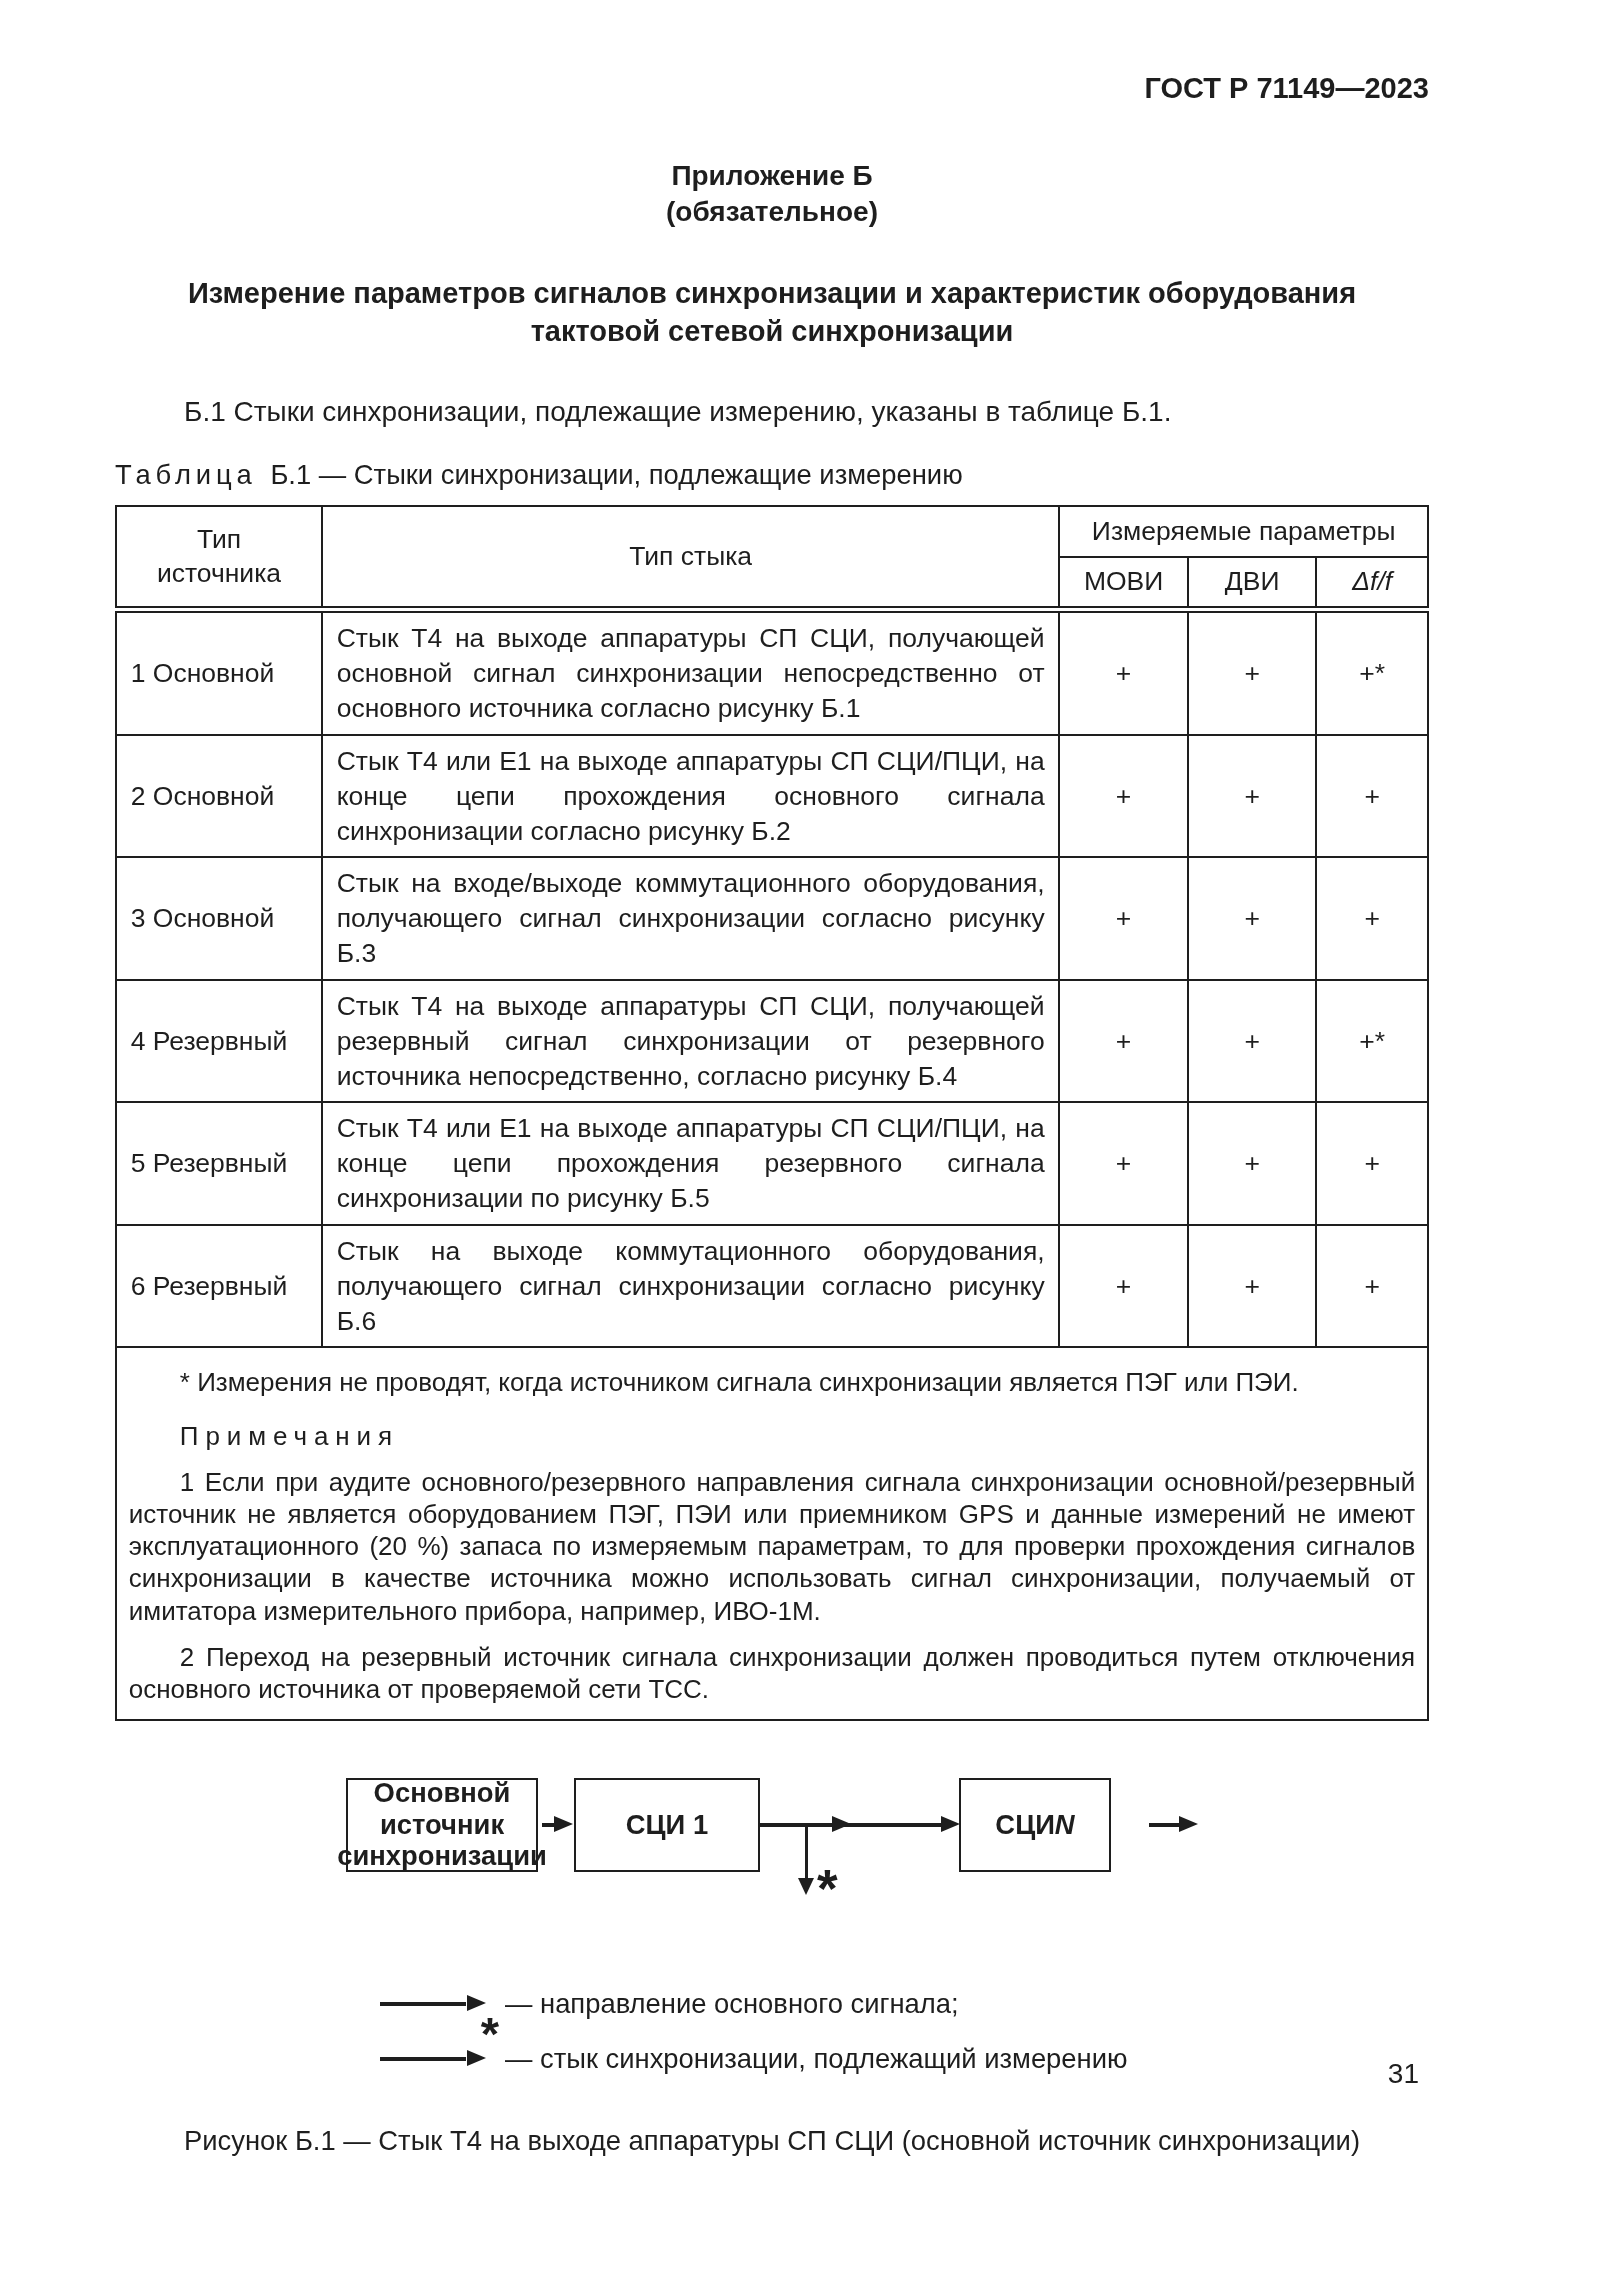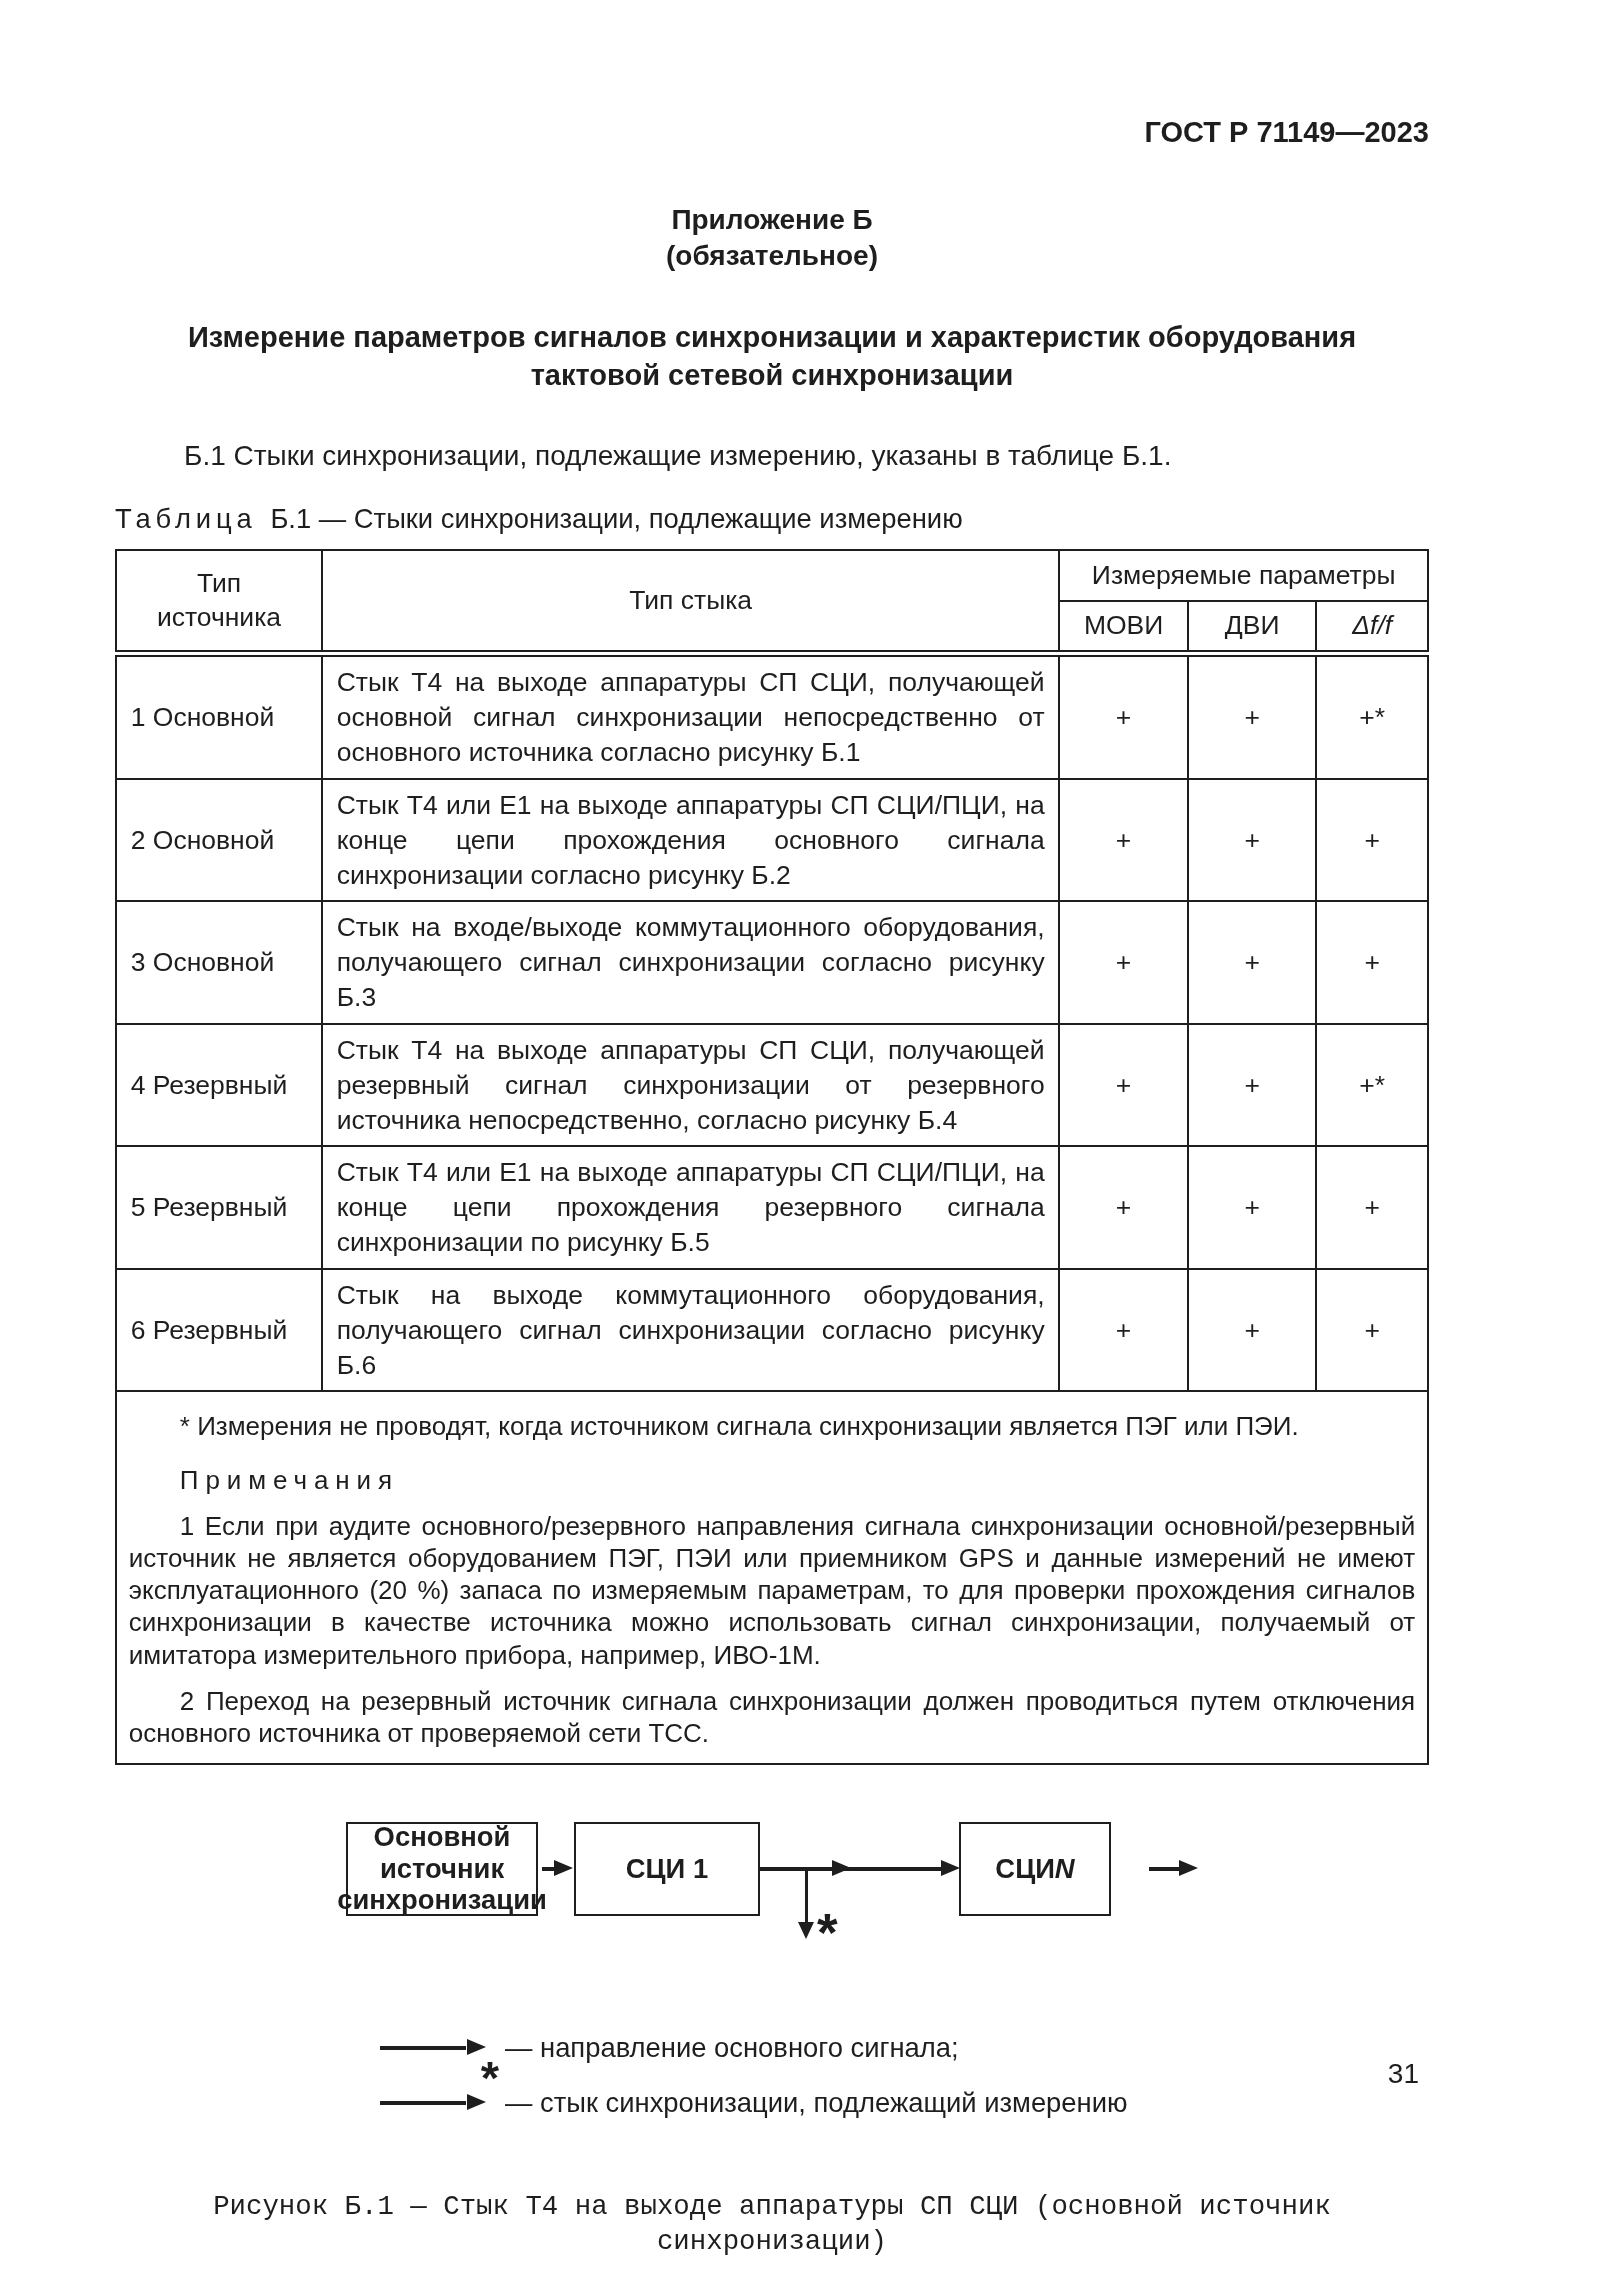--- a/index.html
+++ b/index.html
@@ -3,21 +3,21 @@
 <meta charset="utf-8">
 <style>
   html, body { margin: 0; padding: 0; background: #ffffff; }
   .page {
     position: relative;
     width: 1621px;
     height: 2293px;
     margin: 0 auto;
     background: #ffffff;
     box-sizing: border-box;
-    padding: 117px 192px 0 115px;
+    padding: 73px 192px 0 115px;
     font-family: "Liberation Sans", sans-serif;
     color: #1e1e1e;
   }
   .doc-code {
     text-align: right;
     font-weight: bold;
     font-size: 29px;
     line-height: 1.1;
   }
   .appendix {
@@ -145,25 +145,24 @@
     flex: none;
   }
   .legend-arrow .rhead { right: -19.6px; top: -6.9px; border-left-width: 19.6px; }
   .legend-star {
     position: absolute;
     right: -33px; top: -47px;
     font-size: 47px; font-weight: bold; line-height: 1;
   }
   .legend-text { line-height: 1.2; }
   .figure-caption {
-    margin-top: 61px;
+    margin-top: 39px;
     text-align: center;
     font-size: 27.4px;
     line-height: 1.3;
-    font-family: Liberation Mono, monospace;
   }
   .page-number {
     position: absolute;
     top: 2058px;
     right: 202px;
     font-size: 28px;
   }
 </style>
 </head>
 <body>

